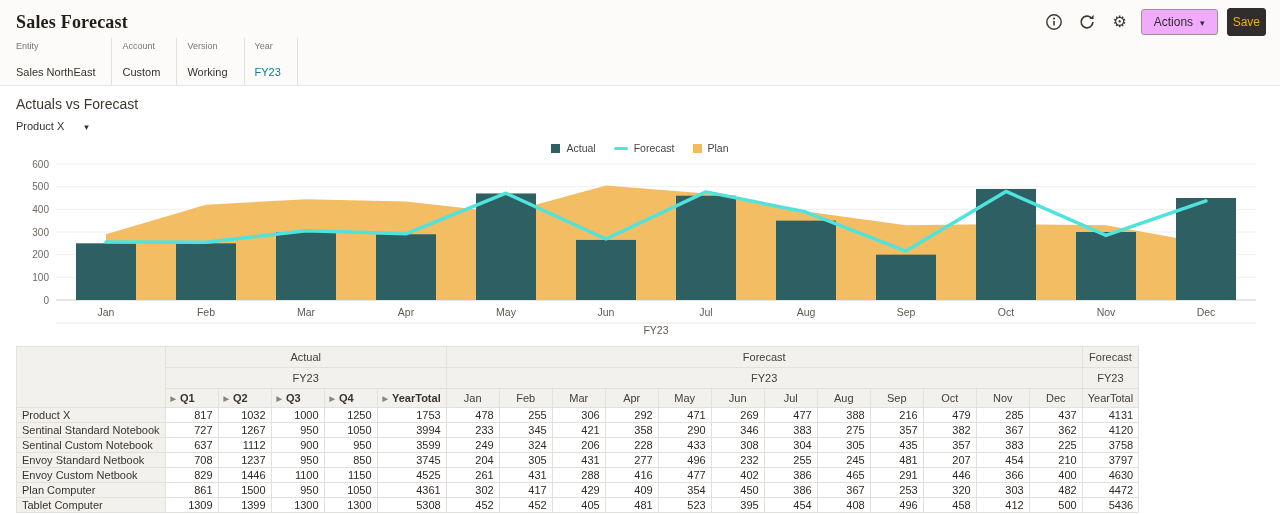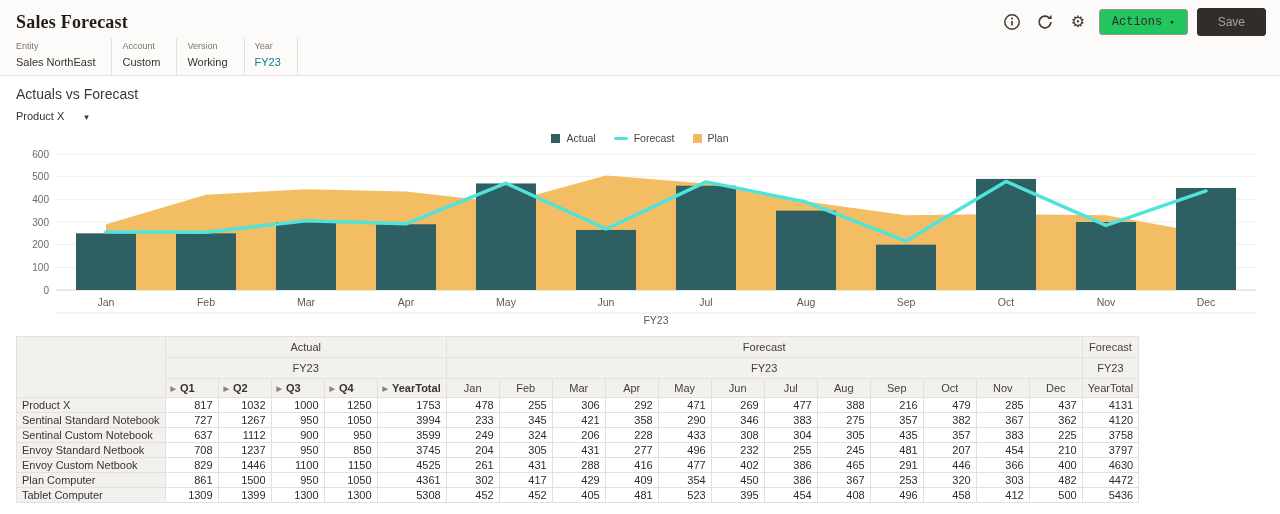--- a/index.html
+++ b/index.html
@@ -22,33 +22,33 @@
   .icon-btn {
     width: 24px; height: 24px; display: flex; align-items: center; justify-content: center;
     cursor: pointer; border-radius: 3px; color: #4a453f;
   }
   .gear-glyph { font-size: 16px; line-height: 1; color: #3f3a34; }
   .btn {
     font-family: "Liberation Sans", sans-serif;
     font-size: 12px; border-radius: 3px; padding: 6px 12px; cursor: pointer;
     display: inline-flex; align-items: center; gap: 7px; line-height: 1;
   }
-  .btn-outline { background: #22c55e; border: 1px solid #9b958e; color: #312d2a; font-family: Liberation Mono, monospace; }
-  .btn-dark { background: #312d2a; border: 1px solid #312d2a; color: #a3a3a3; padding: 7px 20px; }
+  .btn-outline { background: #f0abfc; border: 1px solid #9b958e; color: #312d2a; }
+  .btn-dark { background: #312d2a; border: 1px solid #312d2a; color: #eab308; padding: 7px 5px; }
   .caret { font-size: 9px; line-height: 1; position: relative; top: 1px; }
   
   .pov-bar {
     display: flex; align-items: stretch; background: #fcfbfa;
     padding: 0 0 0 16px; border-bottom: 1px solid #e8e4df;
   }
   .pov-item {
     padding: 3px 16px 5px 10px; border-right: 1px solid #e4e0da; cursor: pointer;
   }
   .pov-item:first-child { padding-left: 0; }
-  .pov-label { font-size: 9px; color: #7b756e; display: block; margin-bottom: 1px; }
+  .pov-label { font-size: 9px; color: #7b756e; display: block; margin-bottom: 11px; }
   .pov-value { font-size: 11px; color: #36322d; }
   .pov-value.hl { font-weight: 400; }
   
   .main { padding: 8px 16px 0 16px; }
   .section-title { font-size: 14px; color: #3c3731; margin: 2px 0 4px 0; }
   .product-selector {
     display: inline-flex; align-items: center; gap: 20px;
     font-size: 11px; color: #36322d; cursor: pointer; padding: 2px 0 0 0;
   }
   

